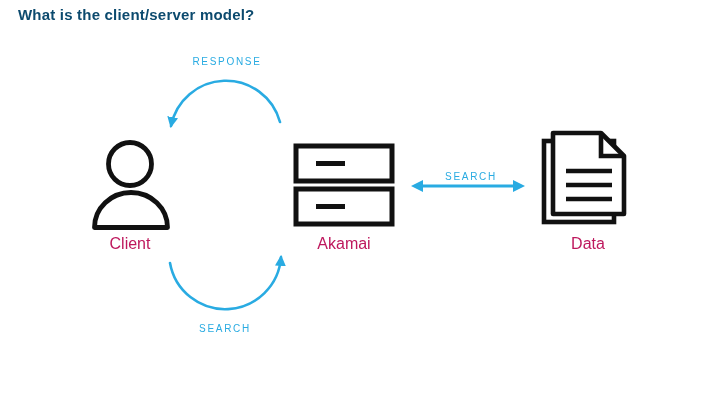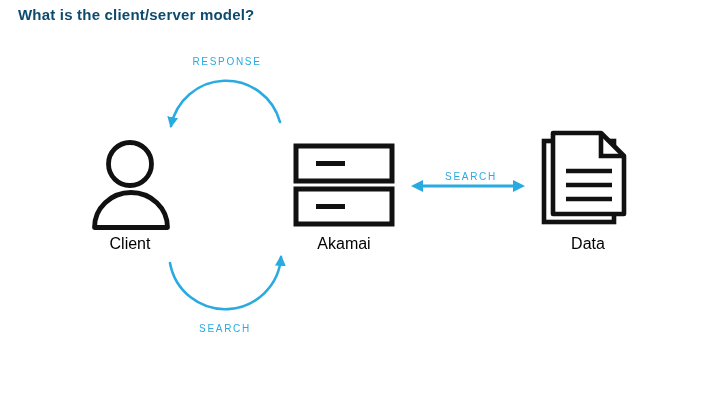--- a/index.html
+++ b/index.html
@@ -36,21 +36,21 @@
     white-space: nowrap;
   }
   .lbl-response { left: 227px; top: 57px; }
   .lbl-query    { left: 225px; top: 324px; }
   .lbl-search   { left: 471px; top: 172px; }
   .node-label {
     position: absolute;
     transform: translateX(-50%);
     font-size: 16px;
     font-weight: 500;
-    color: #000000;
+    color: #be185d;
     line-height: 1;
     white-space: nowrap;
   }
   .lbl-client { left: 130px; top: 236px; }
   .lbl-server { left: 344px; top: 236px; }
   .lbl-data   { left: 588px; top: 236px; text-align: right; }
   .logo-wrap {
     position: absolute;
     left: 16px;
     top: 355px;

